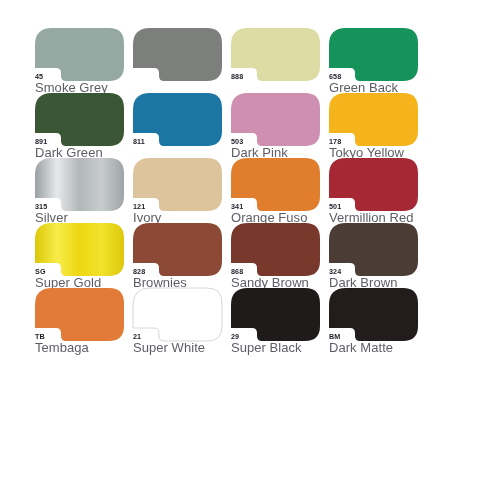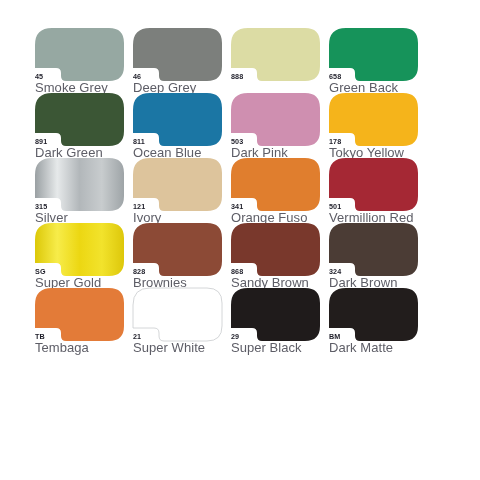--- a/index.html
+++ b/index.html
@@ -94,24 +94,20 @@
           <div class="code">45</div>
           <div class="name">Smoke Grey</div>
         </div>
       </div>
       <div class="cell">
         <div class="swatch-wrap">
           <svg class="swatch-svg" viewBox="0 0 89 53">
             <path d="M 17 0 L 74 0 Q 89 0 89 15 L 89 38 Q 89 53 74 53 L 31 53 Q 26 53 26 48 L 26 45 Q 26 40 21 40 L 0 40 L 0 17 Q 0 0 17 0 Z" fill="#7c7f7c"></path>
           </svg>
         </div>
-        <div class="labels">
-          <div class="code">46</div>
-          <div class="name">Deep Grey</div>
-        </div>
       </div>
       <div class="cell">
         <div class="swatch-wrap">
           <svg class="swatch-svg" viewBox="0 0 89 53">
             <path d="M 17 0 L 74 0 Q 89 0 89 15 L 89 38 Q 89 53 74 53 L 31 53 Q 26 53 26 48 L 26 45 Q 26 40 21 40 L 0 40 L 0 17 Q 0 0 17 0 Z" fill="#dcdca4"></path>
           </svg>
         </div>
         <div class="labels">
           <div class="code">888</div>
         </div>
@@ -139,21 +135,20 @@
         </div>
       </div>
       <div class="cell">
         <div class="swatch-wrap">
           <svg class="swatch-svg" viewBox="0 0 89 53">
             <path d="M 17 0 L 74 0 Q 89 0 89 15 L 89 38 Q 89 53 74 53 L 31 53 Q 26 53 26 48 L 26 45 Q 26 40 21 40 L 0 40 L 0 17 Q 0 0 17 0 Z" fill="#1b76a4"></path>
           </svg>
         </div>
         <div class="labels">
           <div class="code">811</div>
-          <div class="name">Ocean Blue</div>
         </div>
       </div>
       <div class="cell">
         <div class="swatch-wrap">
           <svg class="swatch-svg" viewBox="0 0 89 53">
             <path d="M 17 0 L 74 0 Q 89 0 89 15 L 89 38 Q 89 53 74 53 L 31 53 Q 26 53 26 48 L 26 45 Q 26 40 21 40 L 0 40 L 0 17 Q 0 0 17 0 Z" fill="#cf8fb0"></path>
           </svg>
         </div>
         <div class="labels">
           <div class="code">503</div>

